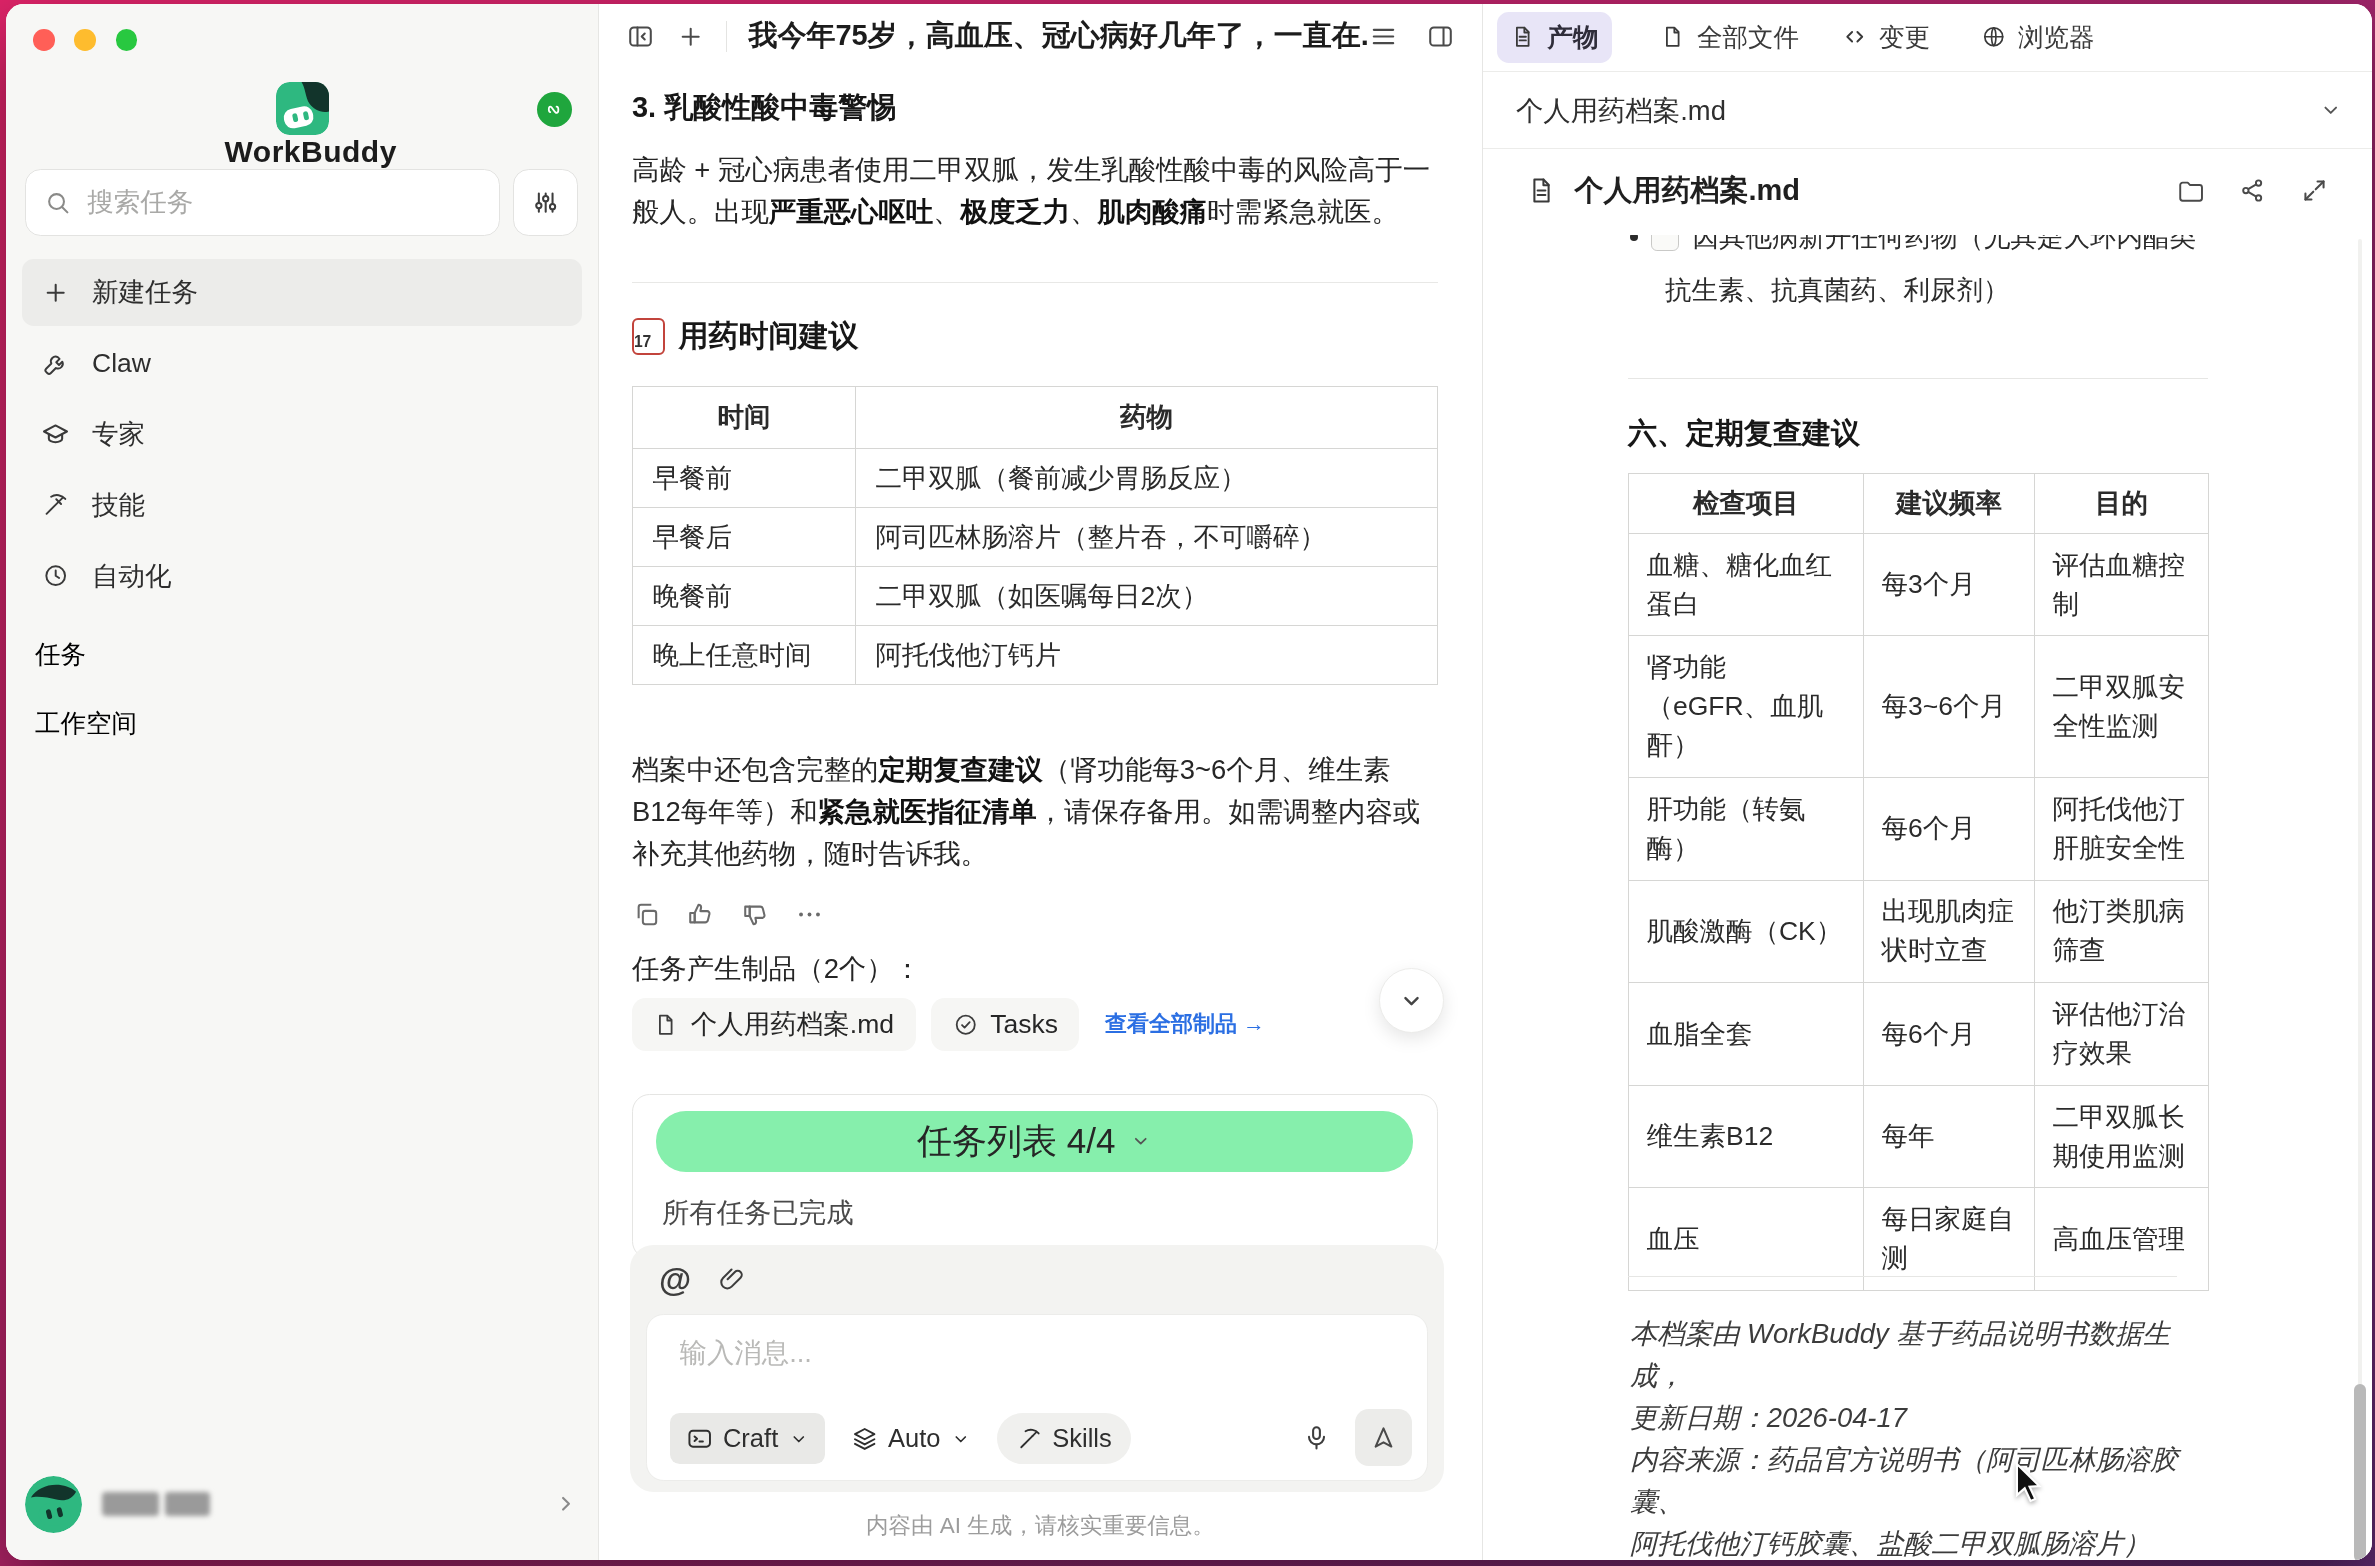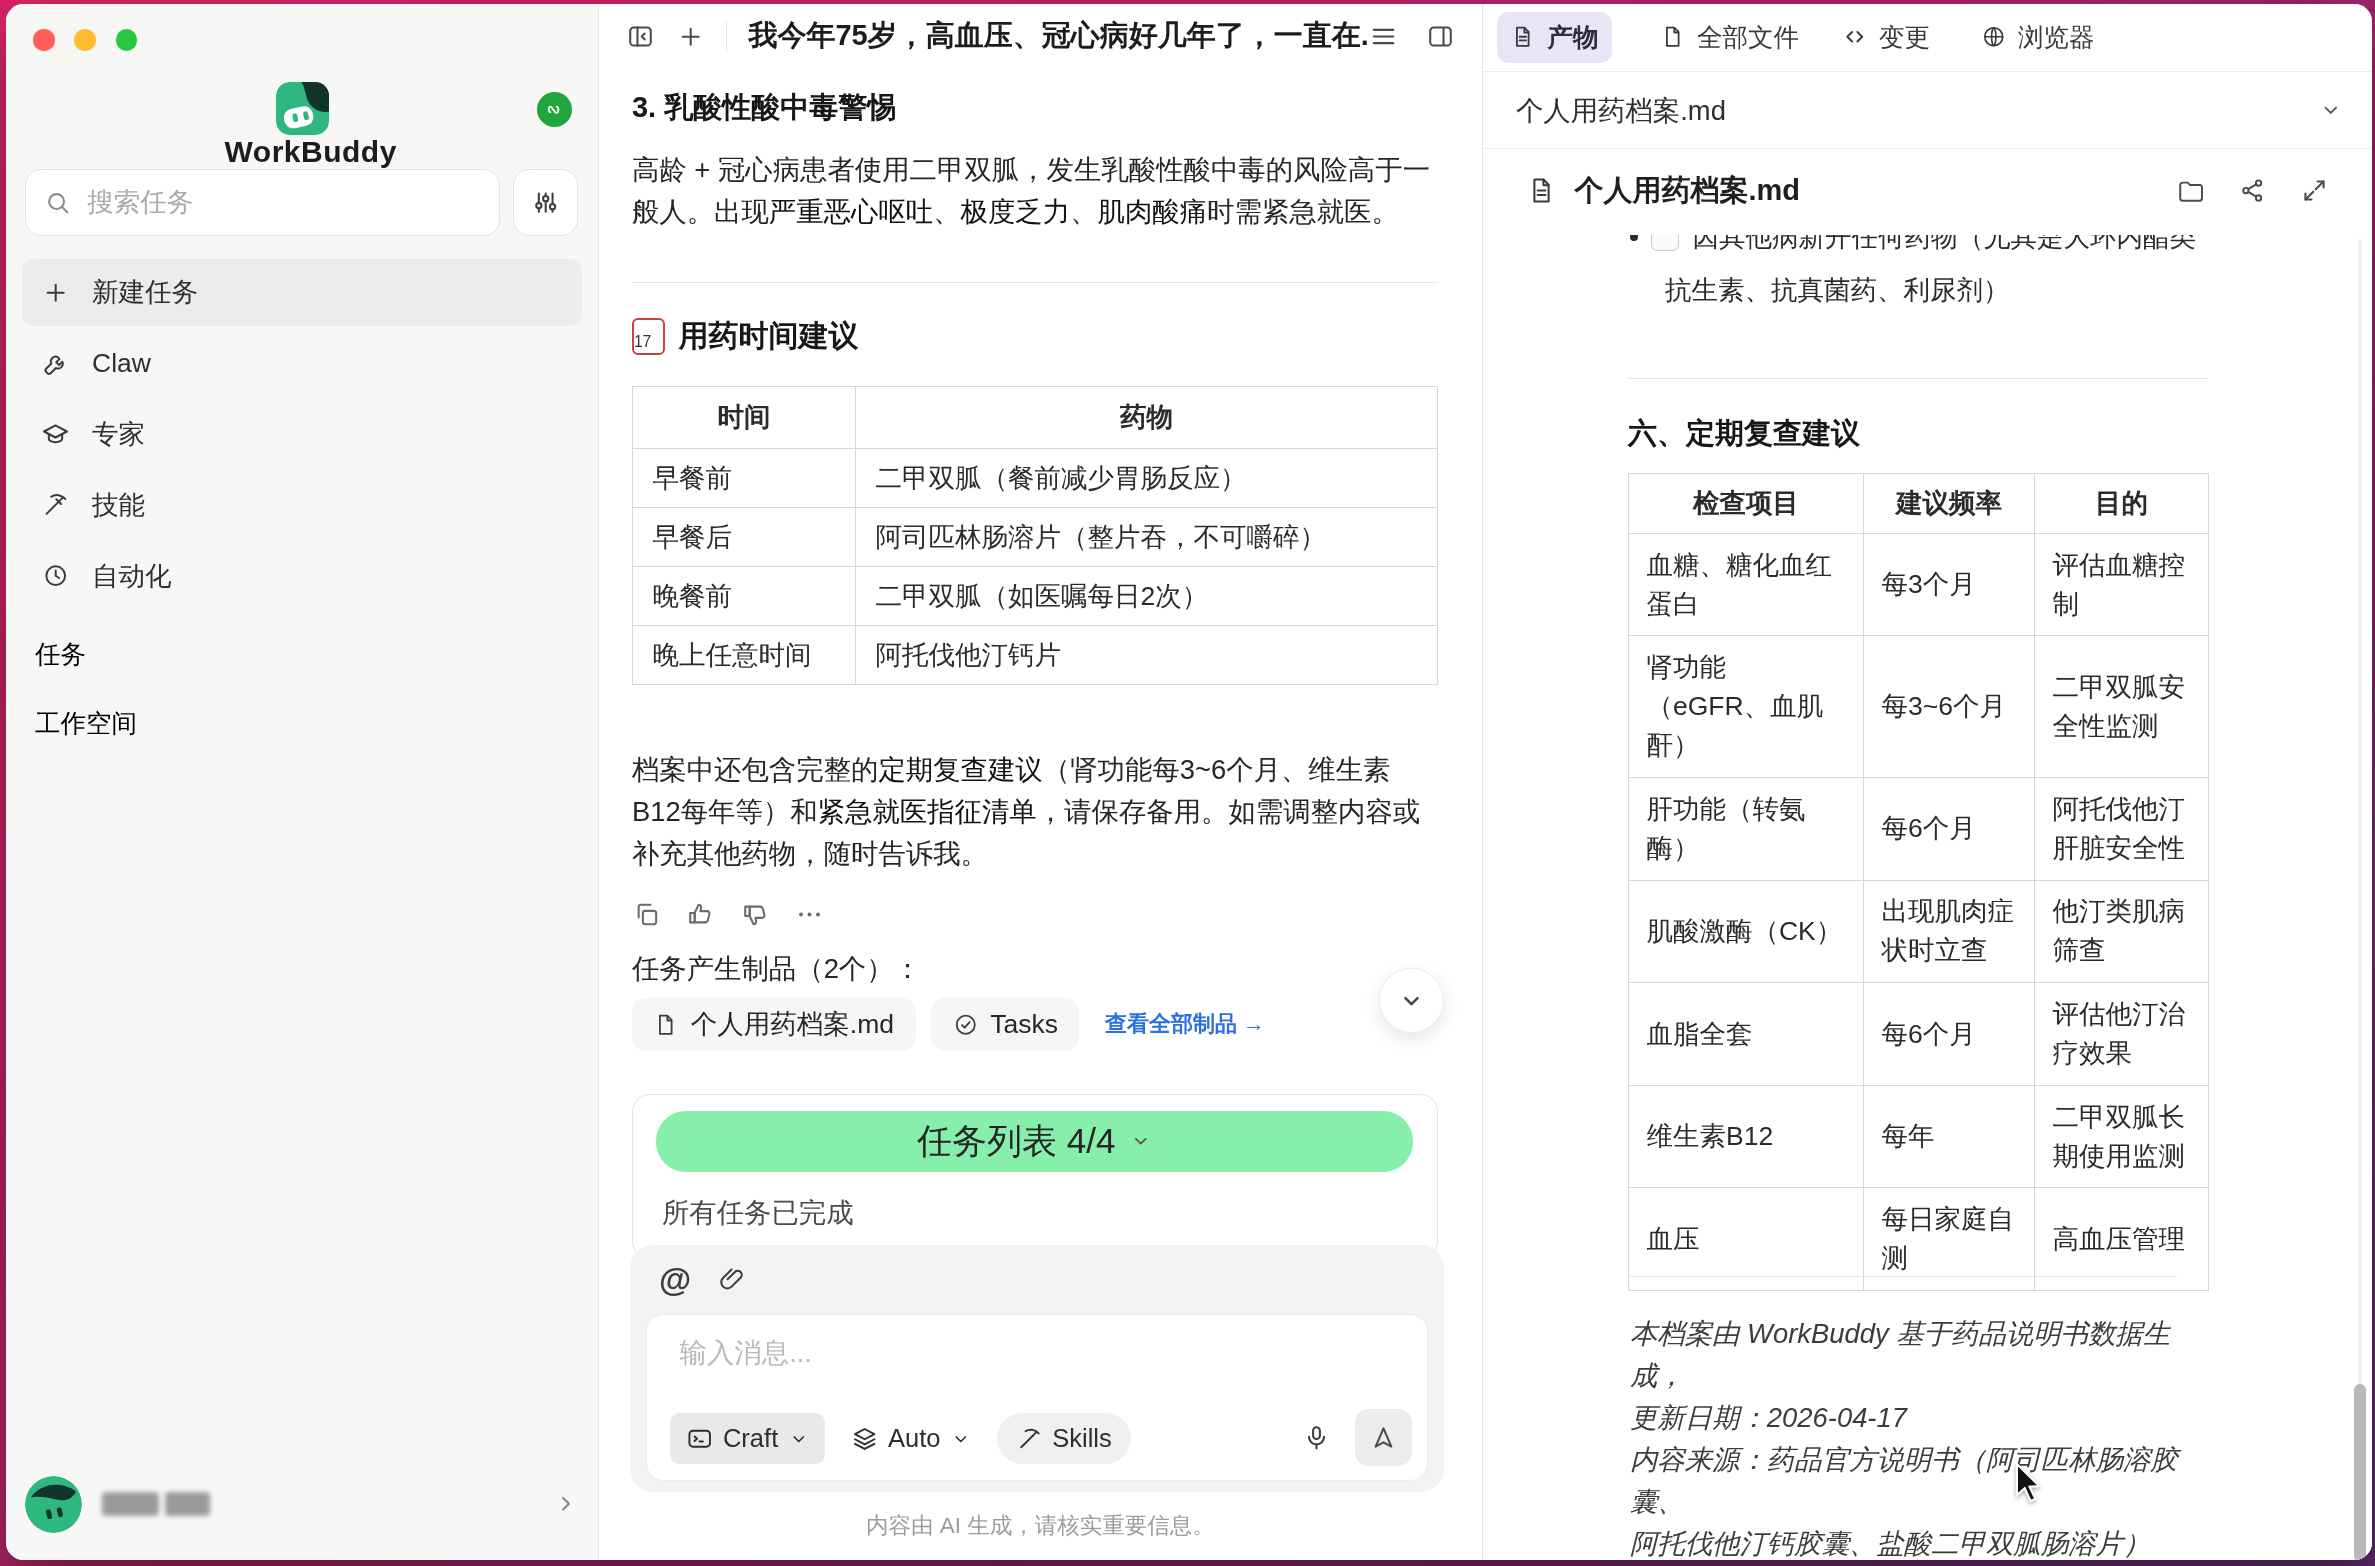--- a/index.html
+++ b/index.html
@@ -44,26 +44,26 @@
   .userrow .chev{margin-left:auto;color:#8a8a8a;}
   
   .main{position:absolute;left:593px;top:0;width:883px;bottom:0;background:#fff;}
   .mheader{position:absolute;left:0;top:0;right:0;height:65px;display:flex;align-items:center;padding:0 27.4px;}
   .mheader .ico{color:#4a4a4a;}
   .vdiv{width:1px;height:31px;background:#e4e4e2;margin:0 21.6px;}
   .mtitle{font-size:29px;font-weight:700;color:#1c1c1c;white-space:nowrap;overflow:hidden;max-width:647px;}
   .mh-right{margin-left:auto;display:flex;gap:27.4px;color:#4a4a4a;}
   .content-abs{position:absolute;font-size:27.4px;line-height:42px;color:#262626;}
   .h3{font-size:29px;font-weight:700;color:#171717;}
-  .bold{font-weight:400;color:#111;}
+  .bold{font-weight:700;color:#111;}
   .hr{position:absolute;left:33px;width:806px;height:1px;background:#e8e8e6;}
   .h2row{position:absolute;display:flex;align-items:center;gap:13.7px;font-size:30px;font-weight:700;color:#171717;}
   .cal{width:29px;height:33px;border:2px solid #c2443c;border-radius:5.9px;overflow:hidden;background:#fff;}
   .cal-top{height:10.8px;background:#c2443c;}
-  .cal-num{font-size:15.7px;font-weight:400;color:#333;text-align:center;line-height:18.6px;margin-top:42px;}
+  .cal-num{font-size:15.7px;font-weight:700;color:#333;text-align:center;line-height:18.6px;margin-top:42px;}
   table.med{position:absolute;left:33px;top:382px;border-collapse:collapse;table-layout:fixed;}
   table.med th,table.med td{border:1px solid #d6d6d4;font-size:26.5px;color:#2b2b2b;}
   table.med th{height:59px;font-weight:700;text-align:center;}
   table.med td{height:58px;padding:0 19.6px;text-align:left;}
   .actions{position:absolute;left:33px;display:flex;gap:25.5px;color:#6b6b6b;}
   .alabel{position:absolute;left:33px;font-size:27.4px;color:#262626;}
   .chips{position:absolute;left:33px;display:flex;align-items:center;gap:15.7px;}
   .chip{height:53px;background:#f6f6f4;border-radius:13.7px;display:flex;align-items:center;padding:0 21.6px;gap:11.8px;
     font-size:26.5px;color:#262626;}
   .chip .ico{color:#3d3d3d;}

